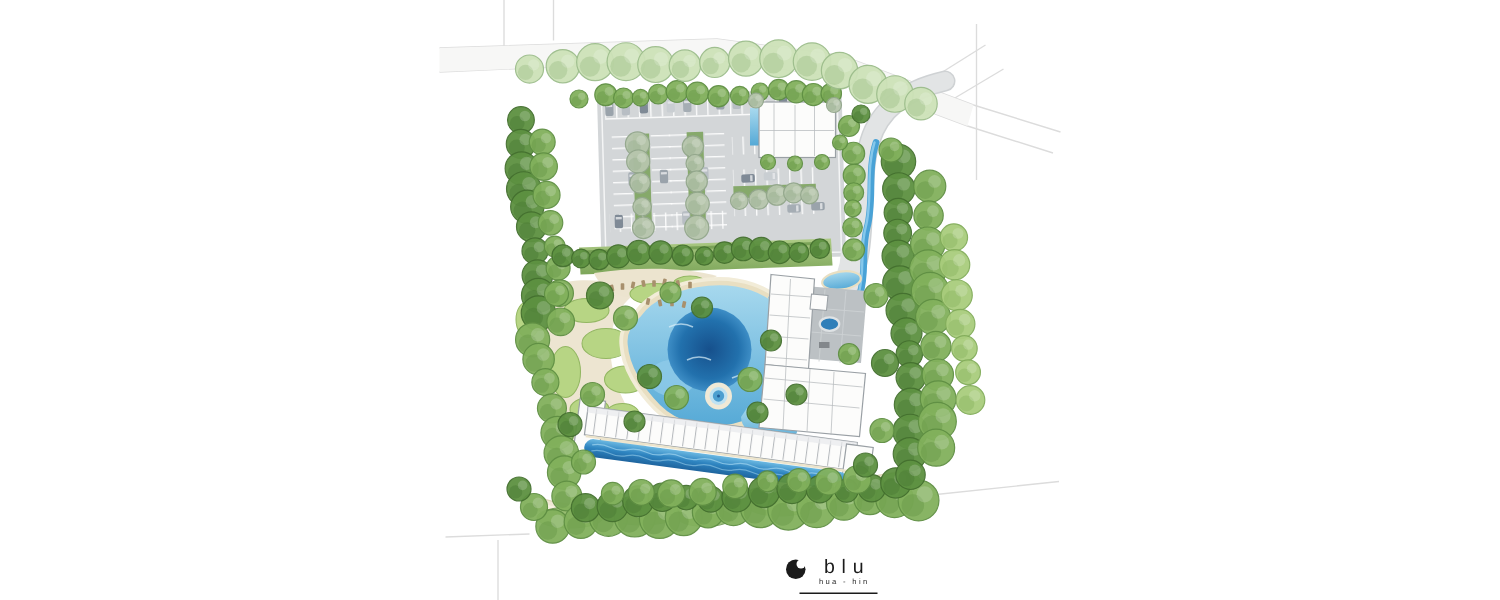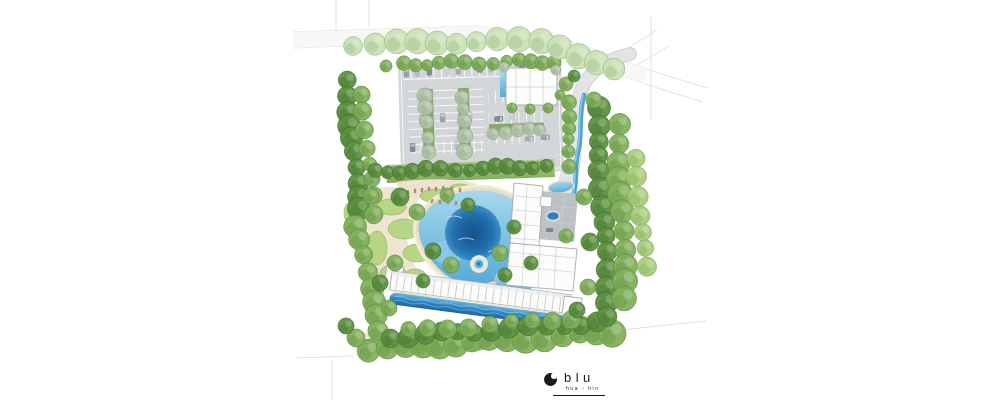--- a/index.html
+++ b/index.html
@@ -1,19 +1,19 @@
 <!DOCTYPE html>
 <html><head>
 <meta charset="utf-8">
 <style>
   html,body{margin:0;padding:0;background:#ffffff;}
   body{font-family:"Liberation Sans", sans-serif;}
   .canvas{position:relative;width:1000px;height:400px;background:#ffffff;overflow:hidden;}
   .canvas svg{position:absolute;left:0;top:0;}
-  .logo{position:absolute;left:544px;top:371px;width:80px;}
+  .logo{position:absolute;left:524px;top:371px;width:80px;text-align:center;}
   .logo-row{display:flex;align-items:flex-start;}
   .logo-mark{width:13px;height:13px;border-radius:50%;background:#1b1b1b;position:relative;margin-top:2px;flex:0 0 auto;}
   .logo-mark .notch{position:absolute;width:6px;height:6px;border-radius:50%;background:#ffffff;right:0px;top:0px;}
   .brand{font-size:13px;letter-spacing:4.5px;color:#1b1b1b;line-height:1;margin-left:7px;}
   .sub{font-size:6px;letter-spacing:1.8px;color:#2a2a2a;margin-left:9px;margin-top:2px;transform-origin:left top;transform:scale(0.85);}
   .logo-rule{height:1px;background:#1b1b1b;width:52px;margin-left:9px;margin-top:3px;}
 </style>
 </head>
 <body>
 

